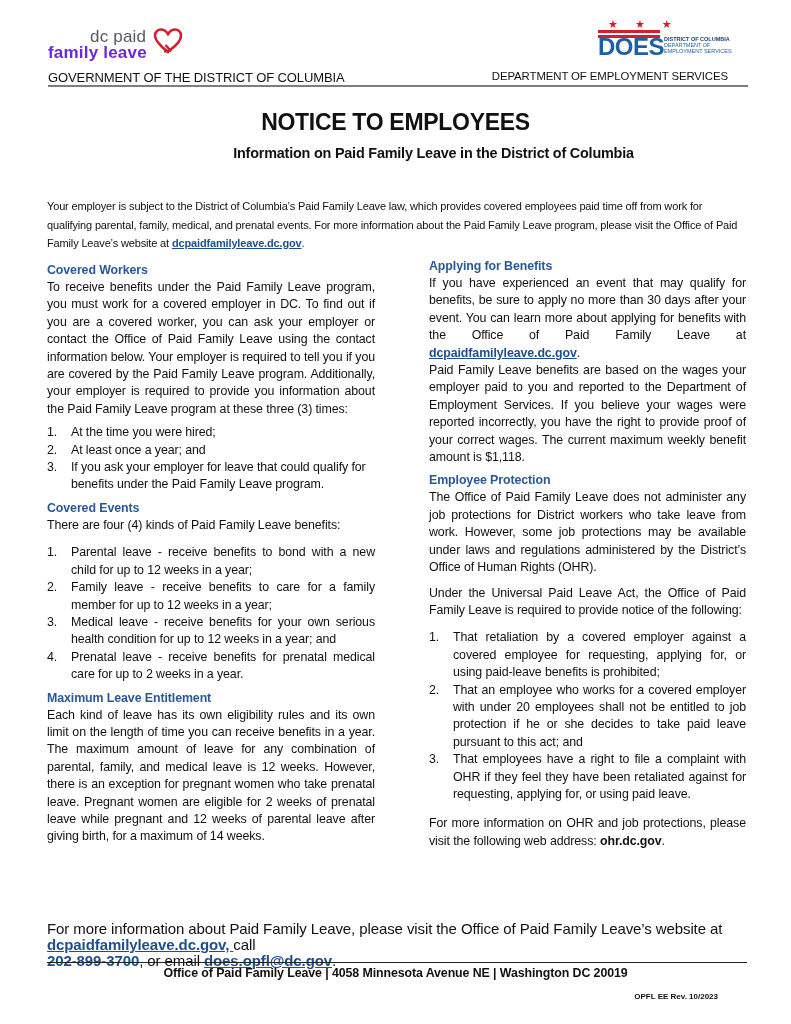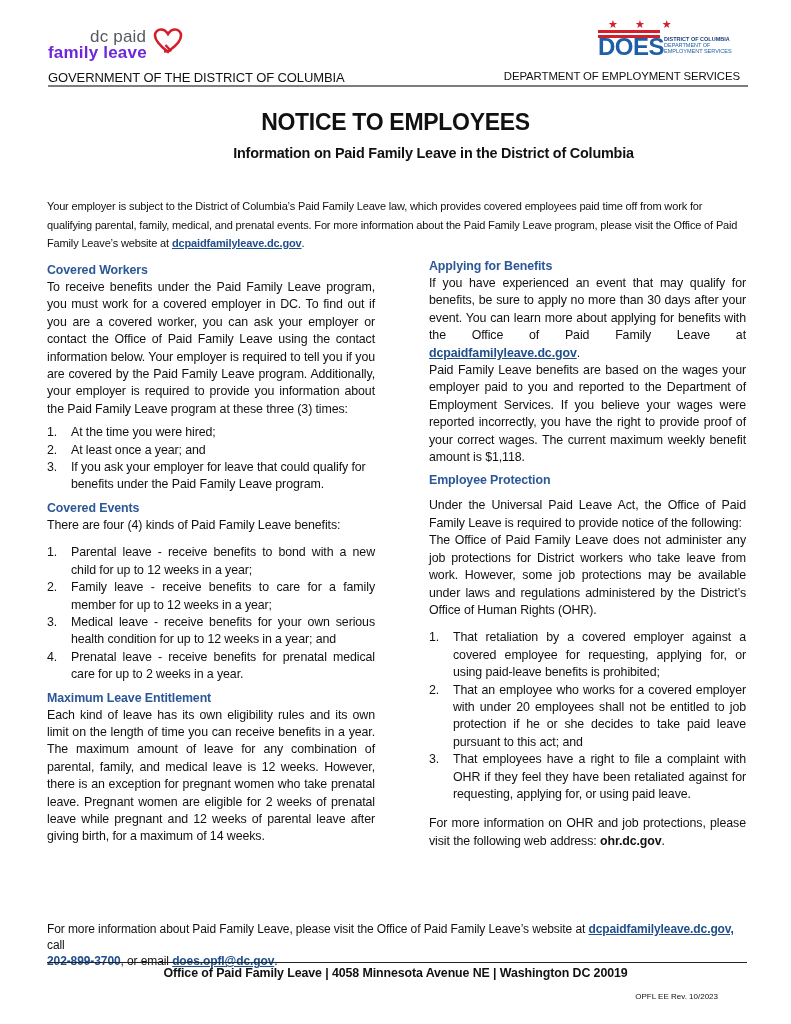--- a/index.html
+++ b/index.html
@@ -15,46 +15,46 @@
 
   .does-logo { left: 598px; top: 22px; width: 150px; height: 40px; }
   .does-stars { position: absolute; left: 10px; top: -3px; color: #d41f2b; font-size: 11px; letter-spacing: 7px; line-height: 11px; }
   .does-bar { position: absolute; left: 0; width: 62px; height: 3px; background: #d41f2b; }
   .does-word { position: absolute; left: 0; top: 14px; font-size: 24px; font-weight: bold; color: #1f5fa8; line-height: 22px; letter-spacing: -0.5px; }
   .does-sub { position: absolute; left: 66px; top: 14px; font-size: 5.5px; line-height: 6px; color: #1f5fa8; }
   .does-sub b { color: #1a3f7a; }
 
   .gov-line { left: 48px; top: 69px; width: 700px; height: 16px; border-bottom: 2px solid #7d7d7d; }
   .gov-left { position: absolute; left: 0; top: 1px; font-size: 13px; letter-spacing: -0.1px; }
-  .gov-right { position: absolute; right: 8px; top: 1px; font-size: 11.4px; letter-spacing: -0.1px; }
+  .gov-right { position: absolute; right: 20px; top: 1px; font-size: 11.4px; letter-spacing: -0.1px; }
 
   
   .title { left: 0; width: 791px; top: 109px; text-align: center; font-size: 23px; font-weight: bold; letter-spacing: -0.3px; }
   .subtitle { left: 0; width: 791px; top: 145px; text-align: center; font-size: 14.4px; font-weight: bold; letter-spacing: -0.2px; padding-left: 38px; }
 
   .intro { left: 47px; top: 197px; width: 700px; font-size: 11px; line-height: 18.5px; letter-spacing: -0.15px; }
 
   a.lnk { color: #1f4e8c; font-weight: bold; text-decoration: underline; }
 
   
   .col { font-size: 12.4px; line-height: 17.4px; text-align: justify; letter-spacing: -0.1px; }
   .col-left { left: 47px; top: 262px; width: 328px; }
   .col-right { left: 429px; top: 258px; width: 317px; }
   .h { color: #2b5797; font-weight: bold; font-size: 12.4px; line-height: 17px; text-align: left; }
   .p { margin: 0; }
   ol { margin: 0; padding: 0; list-style: none; }
   ol li { position: relative; padding-left: 24px; }
   ol li .num { position: absolute; left: 0; top: 0; }
 
   
-  .foot-info { left: 47px; top: 921px; width: 700px; font-size: 12px; line-height: 16px; letter-spacing: -0.1px; }
+  .foot-info { left: 47px; top: 921px; width: 700px; font-size: 15px; line-height: 16px; letter-spacing: -0.1px; }
   .foot-info .blue { color: #1f4e8c; font-weight: bold; }
   .foot-line { left: 47px; top: 962px; width: 700px; height: 0; border-top: 1.5px solid #222; }
   .foot-addr { left: 0; width: 791px; top: 966px; text-align: center; font-size: 12.4px; font-weight: bold; letter-spacing: -0.1px; }
-  .rev { right: 73px; top: 992px; font-size: 8px; font-weight: normal; text-align: center; }
+  .rev { right: 73px; top: 992px; font-size: 8px; font-weight: bold; text-align: center; }
 </style>
 </head>
 <body>
 
 <div class="abs pfl-logo">
   <span class="pfl-dc">dc paid</span>
   <span class="pfl-fam">family leave</span>
   <svg class="pfl-heart" viewBox="0 0 30 26">
     <path d="M15 24 C6 17 2 12 2 7.5 C2 4 4.8 1.5 8 1.5 C11 1.5 13.5 3.5 15 6 C16.5 3.5 19 1.5 22 1.5 C25.2 1.5 28 4 28 7.5 C28 12 24 17 17 22" fill="none" stroke="#d41f2b" stroke-width="2.6" stroke-linecap="round"></path>
     <path d="M12.5 17 L17.5 22.5 L11 23.5" fill="none" stroke="#d41f2b" stroke-width="2.4" stroke-linejoin="round"></path>
@@ -107,22 +107,22 @@
   <p class="p">Each kind of leave  has its own eligibility rules and its own limit on the length  of time you can receive benefits in a year. The maximum amount of leave for any combination of parental, family, and medical leave is 12 weeks. However, there is an exception for pregnant women who take prenatal leave. Pregnant women are eligible for 2 weeks of prenatal leave while pregnant and 12 weeks of parental leave after giving birth, for a maximum of 14 weeks.</p>
 </div>
 
 <div class="abs col col-right">
   <div class="h">Applying for Benefits</div>
   <p class="p"><span>If you have experienced an event that may qualify for benefits, be sure to apply no more than 30 days after your event. You can learn  more about applying for benefits with the Office of Paid Family Leave at </span><a class="lnk">dcpaidfamilyleave.dc.gov</a><span>.</span></p>
 
   <p class="p">Paid Family Leave benefits are based on the wages your employer paid to you and reported to the Department of Employment Services. If you believe your wages were reported incorrectly, you have the right to provide proof of your correct wages. The current maximum weekly benefit amount is $1,118.</p>
 
   <div class="h" style="margin-top:6px">Employee Protection</div>
+  <p class="p">The Office of Paid Family Leave does not administer any job protections for District workers who take leave from work. However, some job protections may be available under laws and regulations administered by the District’s Office of Human Rights (OHR).</p>
   <p class="p" style="margin-top:8px">Under the Universal Paid Leave Act, the Office of Paid Family Leave is required to provide notice of the following:</p>
-  <p class="p">The Office of Paid Family Leave does not administer any job protections for District workers who take leave from work. However, some job protections may be available under laws and regulations administered by the District’s Office of Human Rights (OHR).</p>
   <ol style="margin-top:10px">
     <li><span class="num">1.</span><span>That retaliation by a covered employer against a covered employee for requesting, applying for, or using paid-leave benefits is prohibited;</span></li>
     <li><span class="num">2.</span><span>That an employee who works for a covered employer with under 20 employees shall not be entitled to job protection if he or she decides to take paid leave pursuant to this act; and</span></li>
     <li><span class="num">3.</span><span>That employees have a right to file a complaint with OHR if they feel they have been retaliated against for requesting, applying for, or using paid leave.</span></li>
   </ol>
   <p class="p" style="margin-top:12px"><span>For more information on OHR and job protections, please visit the following web address: </span><b>ohr.dc.gov</b><span>.</span></p>
 </div>
 
 <div class="abs foot-info">
   <span>For more information about Paid Family Leave, please visit the Office of Paid Family Leave’s website at </span><a class="lnk">dcpaidfamilyleave.dc.gov, </a><span>call</span><br>

